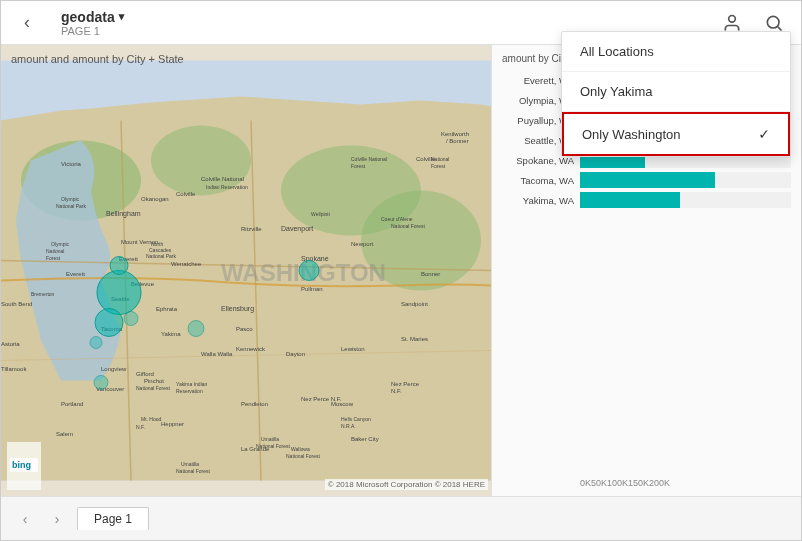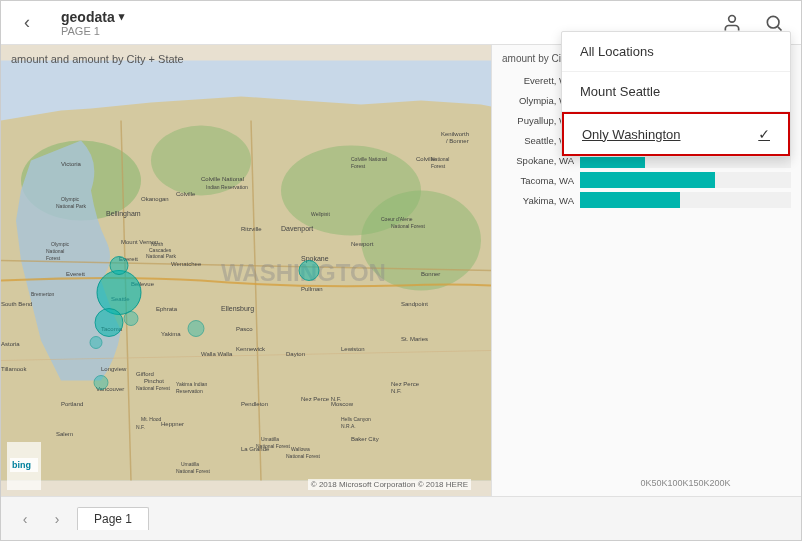--- a/index.html
+++ b/index.html
@@ -161,21 +161,21 @@
     .bar-fill {
       height: 100%;
       background: #00b5ad;
       position: absolute;
       left: 0;
       top: 0;
     }
 
     .chart-axis {
       display: flex;
-      justify-content: center;
+      justify-content: flex-start;
       margin-top: 12px;
       padding-left: 78px;
     }
 
     .axis-label {
       font-size: 9px;
       color: #888;
     }
 
     
@@ -246,21 +246,20 @@
       justify-content: space-between;
       border-bottom: 1px solid #f0f0f0;
     }
 
     .dropdown-item:last-child {
       border-bottom: none;
     }
 
     .dropdown-item.selected {
       border: 2px solid #e00;
-      text-decoration: underline;
     }
 
     .checkmark {
       color: #333;
       font-size: 14px;
     }
 
     
     .bing-watermark {
       position: absolute;
@@ -268,21 +267,21 @@
       left: 6px;
       font-size: 9px;
       color: #666;
       background: rgba(255,255,255,0.7);
       padding: 16px 3px;
     }
 
     .copyright-watermark {
       position: absolute;
       bottom: 6px;
-      right: 20px;
+      right: 3px;
       font-size: 8px;
       color: #666;
       background: rgba(255,255,255,0.7);
       padding: 1px 3px;
     }
   </style>
 </head>
 <body>
 
 <div class="window">
@@ -509,21 +508,21 @@
     </div>
 
   </div>
 
   <div class="dropdown-overlay">
     <div class="dropdown-menu" id="dropdown-menu">
     <div class="dropdown-item">
           <span>All Locations</span>
         </div>
         <div class="dropdown-item">
-          <span>Mount Seattle</span>
+          <span>Only Yakima</span>
         </div>
         <div class="dropdown-item selected" style="border: 2px solid rgb(204, 0, 0);">
           <span>Only Washington</span>
           <span class="checkmark">✓</span>
         </div>
       </div>
   </div>
 
   <div class="bottombar">
     <div class="nav-arrow">‹</div>

